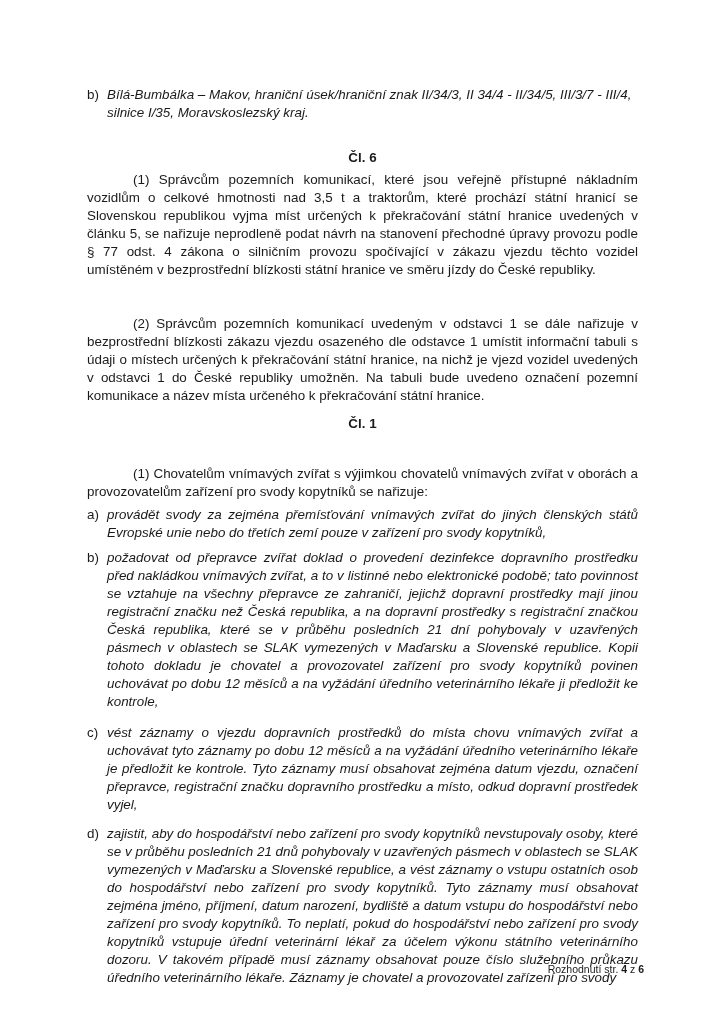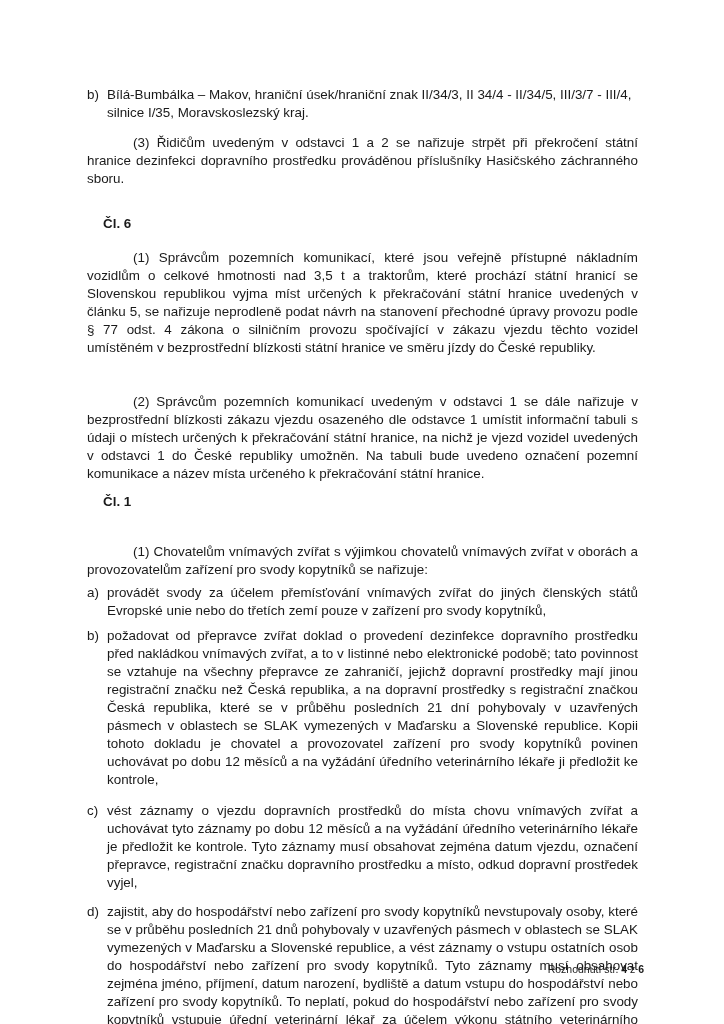--- a/index.html
+++ b/index.html
@@ -4,51 +4,50 @@
 <style>
   html, body { margin: 0; padding: 0; }
   body {
     width: 724px; height: 1024px; background: #ffffff; overflow: hidden;
     font-family: "Liberation Sans", sans-serif; color: #1a1a1a;
     position: relative;
   }
   .page { position: absolute; left: 87px; top: 86px; width: 551px; font-size: 13.4px; line-height: 18px; }
   .just { text-align: justify; }
   .indent { text-indent: 46px; }
-  .heading { text-align: left; font-weight: bold; margin: 16px; }
+  .heading { text-align: center; font-weight: bold; margin: 4px; }
   p { margin: 0; }
   .item { display: flex; }
   .item .lbl { width: 20px; flex: none; }
-  .item .txt { flex: 1; text-align: justify; }
+  .item .txt { flex: 1; text-align: justify; font-style: italic; }
   .footer { position: absolute; top: 963px; left: 0; width: 644px; text-align: right; font-size: 10.5px; }
   .footer b { font-weight: bold; }
 </style>
 </head>
 <body>
 
 <div class="page">
   <div class="item" style="margin-top:0;">
     <span class="lbl">b)</span>
     <span class="txt" style="text-align:left;">Bílá-Bumbálka – Makov, hraniční úsek/hraniční znak II/34/3, II 34/4 - II/34/5, III/3/7 - III/4, silnice I/35, Moravskoslezský kraj.</span>
   </div>
 
-  <p class="just indent" style="margin-top:12px;">(3)  Řidičům uvedeným v odstavci 1 a 2 se nařizuje strpět při překročení státní hranice dezinfekci dopravního prostředku prováděnou příslušníky Hasičského záchranného sboru.</p>
 
   <p class="heading" style="margin-top:27px;">Čl. 6</p>
   <p class="just indent">(1) Správcům pozemních komunikací, které jsou veřejně přístupné nákladním vozidlům o celkové hmotnosti nad 3,5 t a traktorům, které prochází státní hranicí se Slovenskou republikou vyjma míst určených k překračování státní hranice uvedených v článku 5, se nařizuje neprodleně podat návrh na stanovení přechodné úpravy provozu podle § 77 odst. 4 zákona o silničním provozu spočívající v zákazu vjezdu těchto vozidel umístěném v bezprostřední blízkosti státní hranice ve směru jízdy do České republiky.</p>
 
   <p class="just indent" style="margin-top:36px;">(2) Správcům pozemních komunikací uvedeným v odstavci 1 se dále nařizuje v bezprostřední blízkosti zákazu vjezdu osazeného dle odstavce 1 umístit informační tabuli s údaji o místech určených k překračování státní hranice, na nichž je vjezd vozidel uvedených v odstavci 1 do České republiky umožněn. Na tabuli bude uvedeno označení pozemní komunikace a název místa určeného k překračování státní hranice.</p>
 
   <p class="heading" style="margin-top:10px;">Čl. 1</p>
 
   <p class="just indent" style="margin-top:32px;">(1) Chovatelům vnímavých zvířat s výjimkou chovatelů vnímavých zvířat v oborách a provozovatelům zařízení pro svody kopytníků se nařizuje:</p>
 
   <div class="item" style="margin-top:5px;">
     <span class="lbl">a)</span>
-    <span class="txt">provádět svody za účelem přemísťování vnímavých zvířat do jiných členských států Evropské unie nebo do třetích zemí pouze v zařízení pro svody kopytníků,</span>
+    <span class="txt">provádět svody za zejména přemísťování vnímavých zvířat do jiných členských států Evropské unie nebo do třetích zemí pouze v zařízení pro svody kopytníků,</span>
   </div>
 
   <div class="item" style="margin-top:7px;">
     <span class="lbl">b)</span>
     <span class="txt">požadovat od přepravce zvířat doklad o provedení dezinfekce dopravního prostředku před nakládkou vnímavých zvířat, a to v listinné nebo elektronické podobě; tato povinnost se vztahuje na všechny přepravce ze zahraničí, jejichž dopravní prostředky mají jinou registrační značku než Česká republika, a na dopravní prostředky s registrační značkou Česká republika, které se v průběhu posledních 21 dní pohybovaly v uzavřených pásmech v oblastech se SLAK vymezených v Maďarsku a Slovenské republice.  Kopii tohoto dokladu je chovatel a provozovatel zařízení pro svody kopytníků povinen uchovávat po dobu 12 měsíců a na vyžádání úředního veterinárního lékaře ji předložit ke kontrole,</span>
   </div>
 
   <div class="item" style="margin-top:13px;">
     <span class="lbl">c)</span>
     <span class="txt">vést záznamy o vjezdu dopravních prostředků do místa chovu vnímavých zvířat a uchovávat tyto záznamy po dobu 12 měsíců a na vyžádání úředního veterinárního lékaře je předložit ke kontrole. Tyto záznamy musí obsahovat zejména datum vjezdu, označení přepravce, registrační značku dopravního prostředku a místo, odkud dopravní prostředek vyjel,</span>

